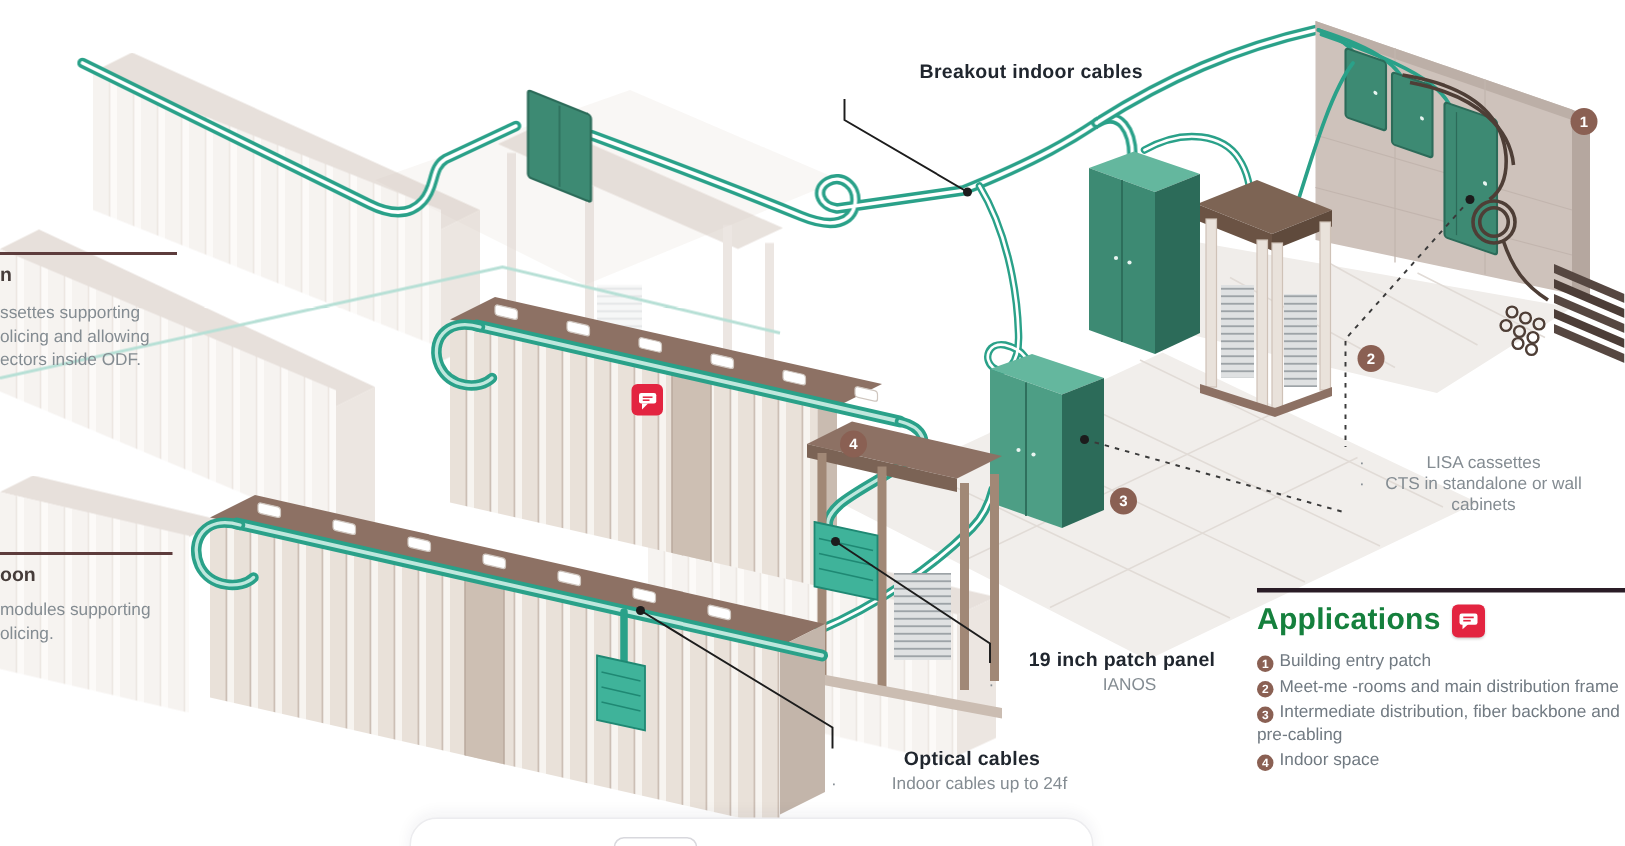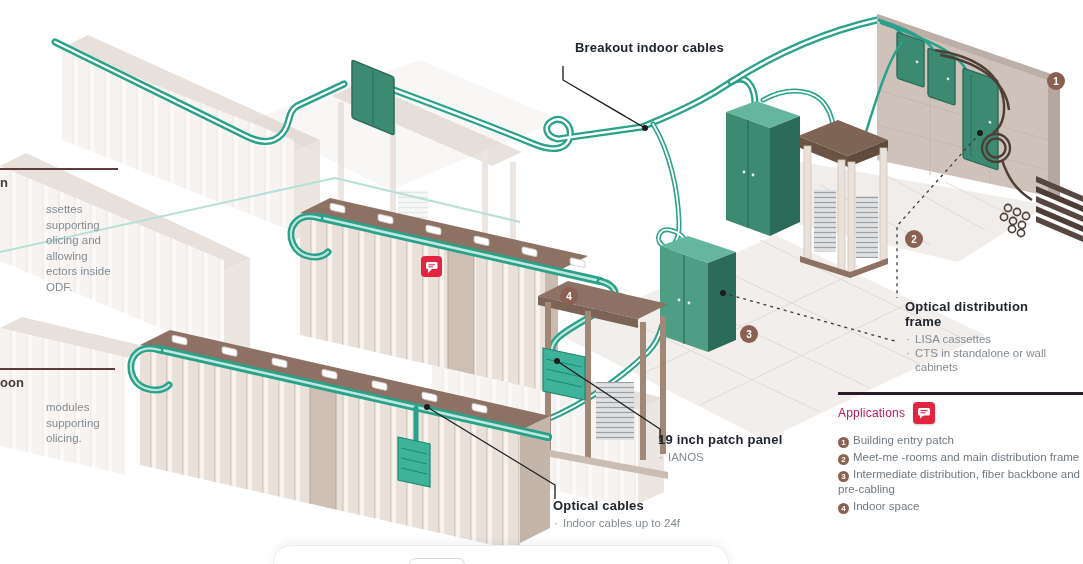--- a/index.html
+++ b/index.html
@@ -1,33 +1,33 @@
 <!DOCTYPE html>
 <html><head>
 <meta charset="utf-8">
 <style>
   html,body{margin:0;padding:0;background:#ffffff;}
   #stage{position:relative;width:1083px;height:564px;overflow:hidden;background:#ffffff;
          font-family:"Liberation Sans", sans-serif;}
   #scene{position:absolute;left:0;top:0;}
-  .label{position:absolute;z-index:5;}
+  .label{position:absolute;z-index:5;text-align:center;}
   .label h4{margin:0;font-size:13px;font-weight:bold;color:#20262e;letter-spacing:.2px;}
   .label .bullets{margin-top:3px;}
   .label .bullet{font-size:11.5px;color:#848c92;line-height:14px;position:relative;padding-left:10px;}
   .label .bullet::before{content:"·";position:absolute;left:1px;top:0;color:#848c92;}
   
   .edge-block{position:absolute;z-index:5;}
   .edge-rule{height:2px;background:#5d3c3c;margin-bottom:5px;}
   .edge-block h4{margin:0;font-size:13px;font-weight:bold;color:#463c3a;}
-  .edge-block .frag{font-size:11.5px;color:#848c92;line-height:15.5px;padding-left:46px;}
+  .edge-block .frag{font-size:11.5px;color:#848c92;line-height:15.5px;}
   
   #applications{position:absolute;left:838px;top:392px;width:247px;z-index:5;}
   #applications .app-rule{height:3px;background:#2a1c26;margin-bottom:7px;}
   #applications .title-row{display:flex;align-items:center;gap:8px;}
-  #applications h3{margin:0;font-size:12px;font-weight:normal;color:#be185d;letter-spacing:.2px;}
+  #applications h3{margin:0;font-size:20px;font-weight:bold;color:#15803d;letter-spacing:.2px;}
   #applications .items{margin-top:9px;}
   #applications p{margin:0 0 2px 0;font-size:11.5px;color:#717a82;line-height:15px;}
   .numchip{display:inline-block;width:11px;height:11px;border-radius:50%;background:#8a6053;
            color:#fff;font-size:8px;font-weight:bold;text-align:center;line-height:11px;
            margin-right:4px;vertical-align:-1px;}
   
   .marker{width:22px;height:22px;border-radius:4px;background:#e32440;box-shadow:0 1px 2px rgba(0,0,0,.2);
           display:flex;align-items:center;justify-content:center;}
   
   #bottom-card{position:absolute;left:273px;top:545px;width:454px;height:40px;background:#fff;
@@ -355,21 +355,20 @@
       <text class="svgtext" x="569" y="299.5" text-anchor="middle">4</text>
     </g>
   </g>
 </svg>
 
 <div class="label" style="left:575px;top:40px;width:225px">
   <h4>Breakout indoor cables</h4>
 </div>
 
 <div class="label" style="left:905px;top:299px;width:158px">
-  <h4>Optical distribution frame</h4>
   <div class="bullets">
     <div class="bullet">LISA cassettes</div>
     <div class="bullet">CTS in standalone or wall cabinets</div>
   </div>
 </div>
 
 <div class="label" style="left:658px;top:432px;width:180px">
   <h4>19 inch patch panel</h4>
   <div class="bullets">
     <div class="bullet">IANOS</div>

